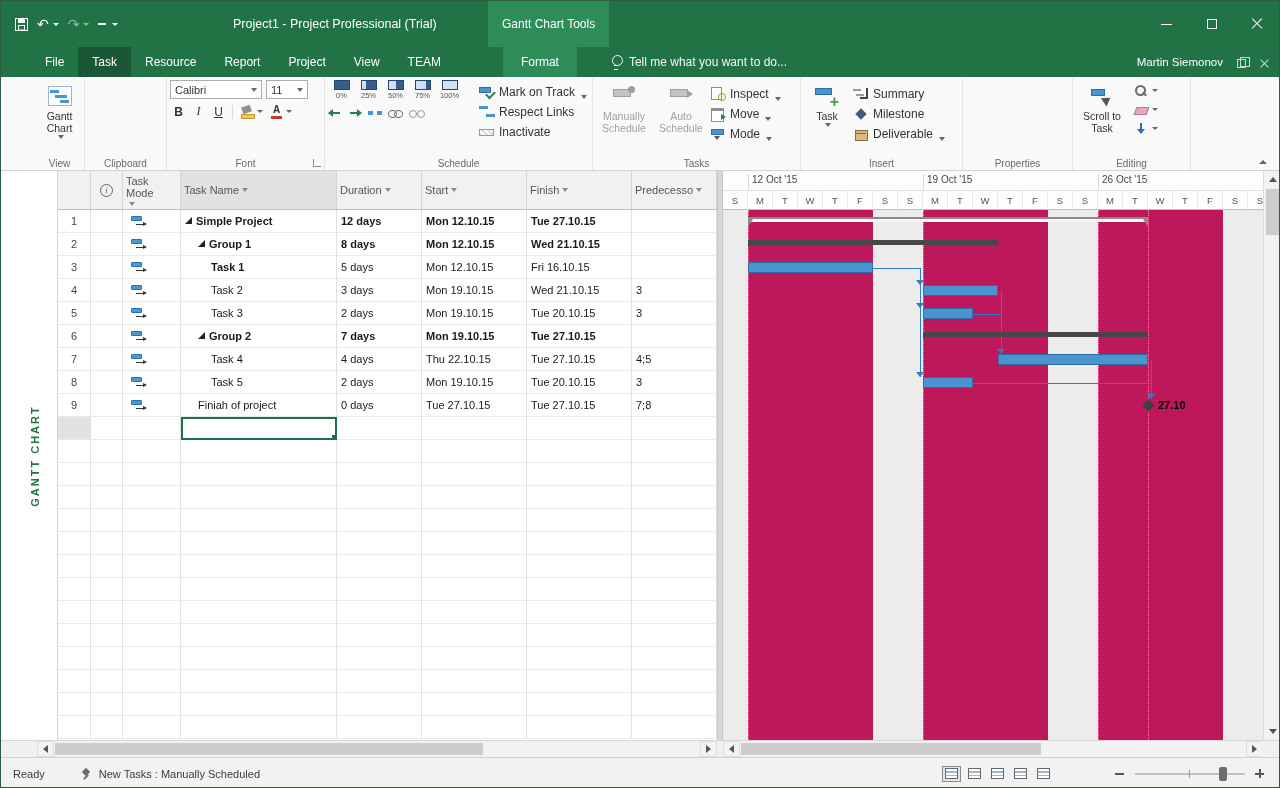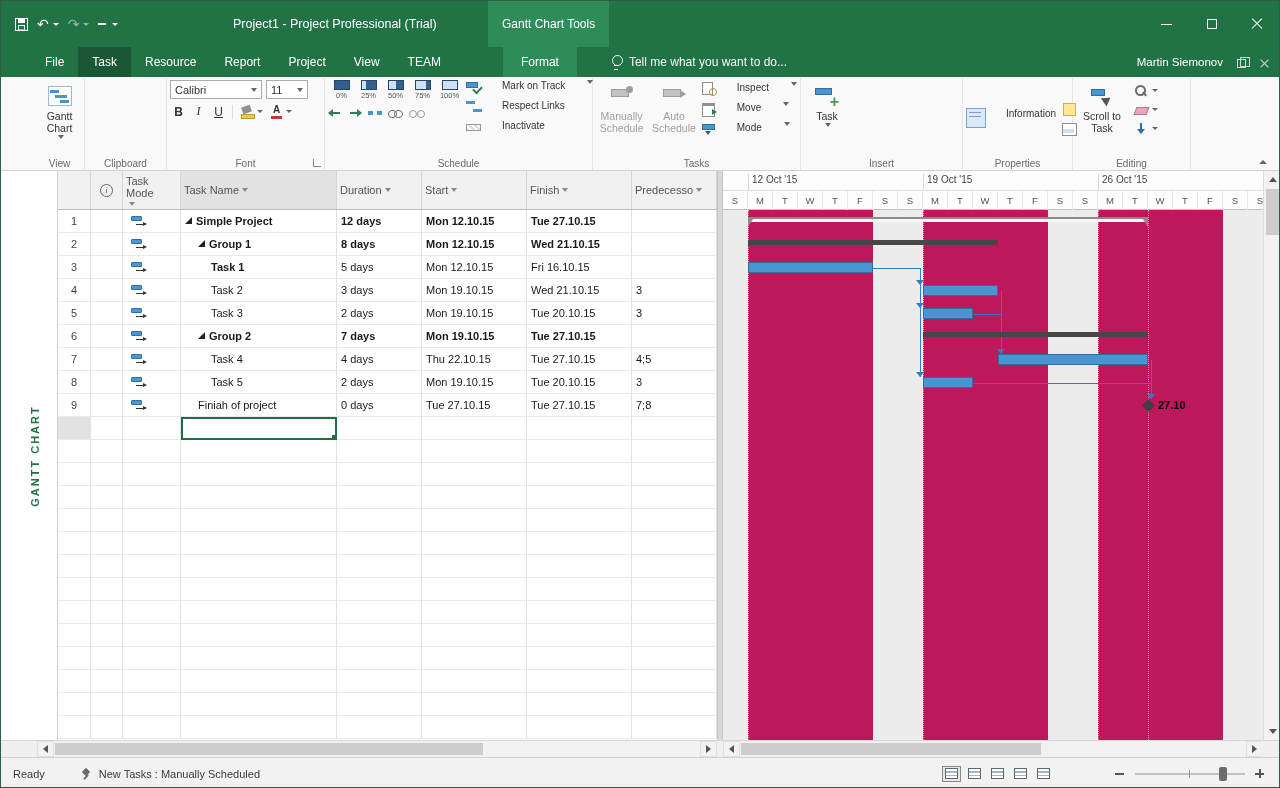--- a/index.html
+++ b/index.html
@@ -48,21 +48,21 @@
   .rgb.col{flex-direction:column;gap:4px}
   .rg-label{position:absolute;left:0;right:0;bottom:1px;text-align:center;font-size:10px;color:#6a6a6a}
   .caret{display:inline-block;width:0;height:0;border-left:3px solid transparent;border-right:3px solid transparent;border-top:4px solid #666;vertical-align:middle;margin-left:2px}
   .caret.s{border-left-width:3px;border-right-width:3px;border-top-width:3px}
   .bigbtn{width:46px;display:flex;flex-direction:column;align-items:center;font-size:10.5px;line-height:12px;text-align:center;padding-top:2px;cursor:default}
   .bigbtn .bicon{height:28px;display:flex;align-items:center;justify-content:center}
   .bigbtn .caret{margin-top:1px}
   .bigbtn.disabled{color:#9f9f9f}
   .minicol{display:flex;flex-direction:column;justify-content:flex-start;gap:2px;padding-top:2px}
   .iconbtn{display:flex;align-items:center;gap:1px;min-height:17px;padding:0 2px}
-  .srow{display:flex;align-items:flex-start;gap:20px;height:19px;font-size:10px;white-space:nowrap}
+  .srow{display:flex;align-items:flex-end;gap:4px;height:19px;font-size:12px;white-space:nowrap}
   .combo{height:19px;background:#fff;border:1px solid #ababab;display:flex;align-items:center;justify-content:space-between;padding:0 4px;font-size:11px}
   .fontrow1{display:flex;gap:4px}
   .fontrow2{display:flex;align-items:center;gap:3px}
   .fbtn{width:17px;height:17px;display:inline-flex;align-items:center;justify-content:center;font-size:12px}
   .fbtn.b{font-weight:bold}.fbtn.i{font-style:italic;font-family:"Liberation Serif",serif}.fbtn.u{text-decoration:underline}
   .vsep{width:1px;height:14px;background:#dcdcdc;margin:0 2px}
   .launcher{position:absolute;right:3px;bottom:3px;width:8px;height:8px;border-left:1px solid #8a8a8a;border-bottom:1px solid #8a8a8a}
   .chev-up{position:absolute;right:12px;bottom:6px;width:0;height:0;border-left:4px solid transparent;border-right:4px solid transparent;border-bottom:4px solid #666}
 
   
@@ -452,39 +452,40 @@
 
     <div class="rgroup" style="width:162px">
       <div class="rgb">
         <div class="bigbtn">
           <span class="bicon">
               <span class="sico i-taskins"></span>
             </span>
           <span class="blbl">Task</span>
           <span class="caret"></span>
         </div>
+        <div class="rgb col" style="gap:1px;padding-top:2px">
+          <div class="srow">
+              <span class="sico i-summary"></span>
+              <span>Summary</span>
+            </div>
+          <div class="srow">
+              <span class="sico i-milestone"></span>
+              <span>Milestone</span>
+            </div>
+          <div class="srow">
+              <span class="sico i-deliv"></span>
+              <span>Deliverable</span>
+              <span class="caret"></span>
+            </div>
+        </div>
       </div>
       <div class="rg-label">Insert</div>
     </div>
 
     <div class="rgroup" style="width:110px">
-      <div class="rgb" style="align-items:center">
-        <div class="srow" style="height:auto">
-          <span class="sico i-info16"></span>
-          <span>Information</span>
-        </div>
-        <div class="minicol" style="gap:3px">
-          <div class="iconbtn">
-              <span class="sico i-notes"></span>
-            </div>
-          <div class="iconbtn">
-              <span class="sico i-details"></span>
-            </div>
-        </div>
-      </div>
       <div class="rg-label">Properties</div>
     </div>
 
     <div class="rgroup" style="width:118px">
       <div class="rgb">
         <div class="bigbtn" style="width:52px">
           <span class="bicon">
               <span class="sico i-scroll"></span>
             </span>
           <span class="blbl">Scroll to Task</span>

